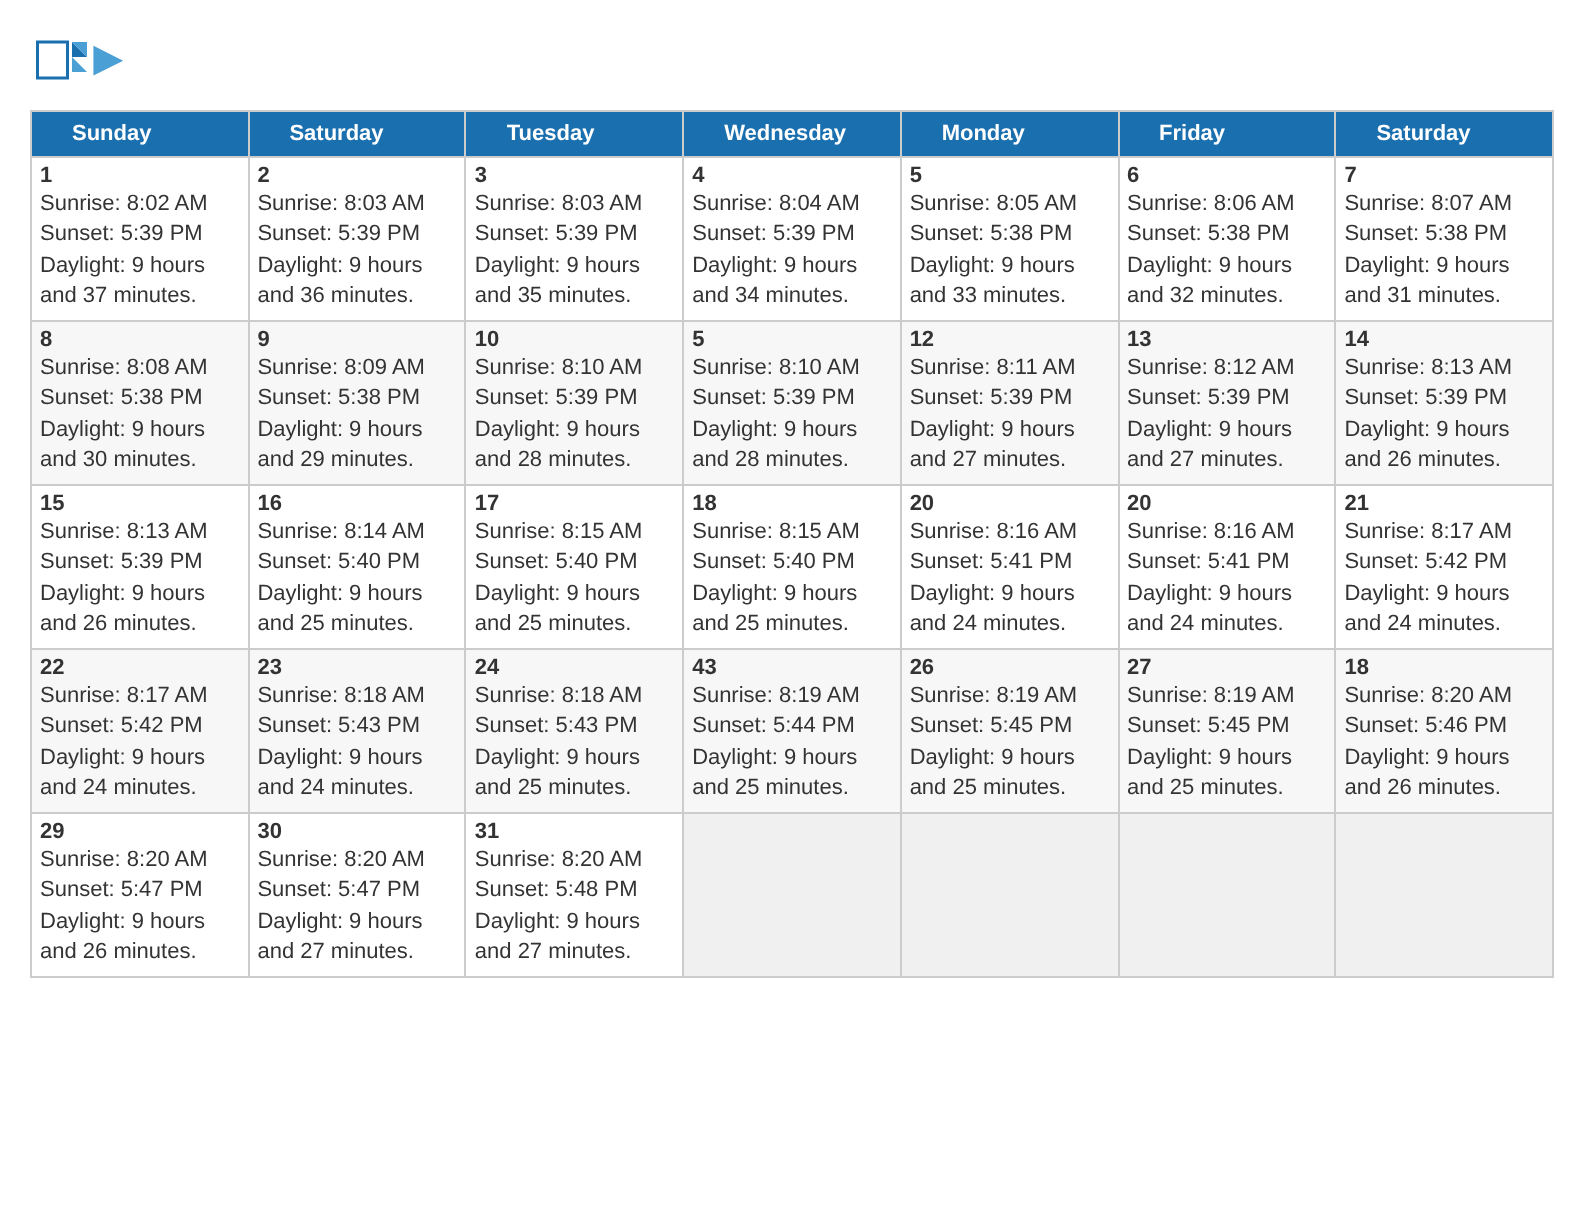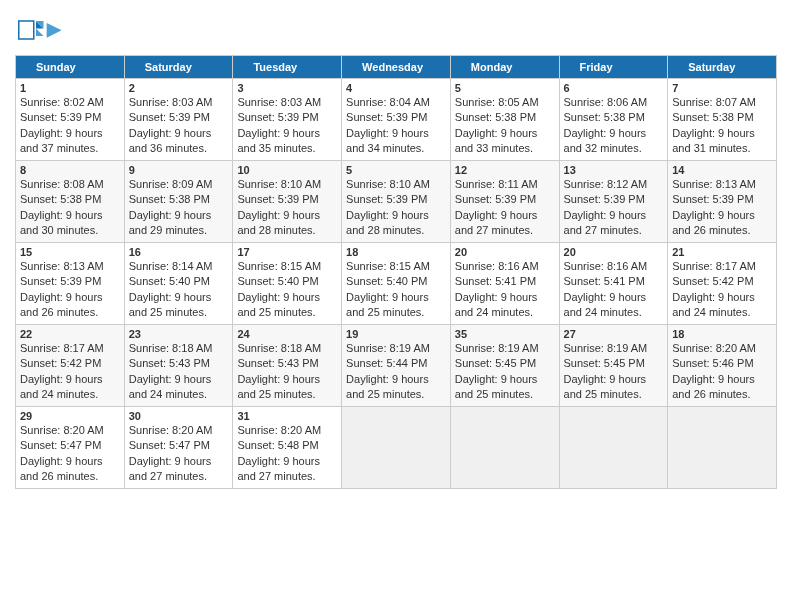--- a/index.html
+++ b/index.html
@@ -152,22 +152,22 @@
           <td><span class="day-num">17</span><span class="cell-text">Sunrise: 8:15 AM<br>Sunset: 5:40 PM<br>Daylight: 9 hours and 25 minutes.</span></td>
           <td><span class="day-num">18</span><span class="cell-text">Sunrise: 8:15 AM<br>Sunset: 5:40 PM<br>Daylight: 9 hours and 25 minutes.</span></td>
           <td><span class="day-num">20</span><span class="cell-text">Sunrise: 8:16 AM<br>Sunset: 5:41 PM<br>Daylight: 9 hours and 24 minutes.</span></td>
           <td><span class="day-num">20</span><span class="cell-text">Sunrise: 8:16 AM<br>Sunset: 5:41 PM<br>Daylight: 9 hours and 24 minutes.</span></td>
           <td><span class="day-num">21</span><span class="cell-text">Sunrise: 8:17 AM<br>Sunset: 5:42 PM<br>Daylight: 9 hours and 24 minutes.</span></td>
         </tr>
         <tr>
           <td><span class="day-num">22</span><span class="cell-text">Sunrise: 8:17 AM<br>Sunset: 5:42 PM<br>Daylight: 9 hours and 24 minutes.</span></td>
           <td><span class="day-num">23</span><span class="cell-text">Sunrise: 8:18 AM<br>Sunset: 5:43 PM<br>Daylight: 9 hours and 24 minutes.</span></td>
           <td><span class="day-num">24</span><span class="cell-text">Sunrise: 8:18 AM<br>Sunset: 5:43 PM<br>Daylight: 9 hours and 25 minutes.</span></td>
-          <td><span class="day-num">19</span><span class="cell-text">Sunrise: 8:19 AM<br>Sunset: 5:44 PM<br>Daylight: 9 hours and 25 minutes.</span></td>
-          <td><span class="day-num">35</span><span class="cell-text">Sunrise: 8:19 AM<br>Sunset: 5:45 PM<br>Daylight: 9 hours and 25 minutes.</span></td>
+          <td><span class="day-num">43</span><span class="cell-text">Sunrise: 8:19 AM<br>Sunset: 5:44 PM<br>Daylight: 9 hours and 25 minutes.</span></td>
+          <td><span class="day-num">26</span><span class="cell-text">Sunrise: 8:19 AM<br>Sunset: 5:45 PM<br>Daylight: 9 hours and 25 minutes.</span></td>
           <td><span class="day-num">27</span><span class="cell-text">Sunrise: 8:19 AM<br>Sunset: 5:45 PM<br>Daylight: 9 hours and 25 minutes.</span></td>
           <td><span class="day-num">18</span><span class="cell-text">Sunrise: 8:20 AM<br>Sunset: 5:46 PM<br>Daylight: 9 hours and 26 minutes.</span></td>
         </tr>
         <tr>
           <td><span class="day-num">29</span><span class="cell-text">Sunrise: 8:20 AM<br>Sunset: 5:47 PM<br>Daylight: 9 hours and 26 minutes.</span></td>
           <td><span class="day-num">30</span><span class="cell-text">Sunrise: 8:20 AM<br>Sunset: 5:47 PM<br>Daylight: 9 hours and 27 minutes.</span></td>
           <td><span class="day-num">31</span><span class="cell-text">Sunrise: 8:20 AM<br>Sunset: 5:48 PM<br>Daylight: 9 hours and 27 minutes.</span></td>
           <td class="empty-cell"></td>
           <td class="empty-cell"></td>
           <td class="empty-cell"></td>

